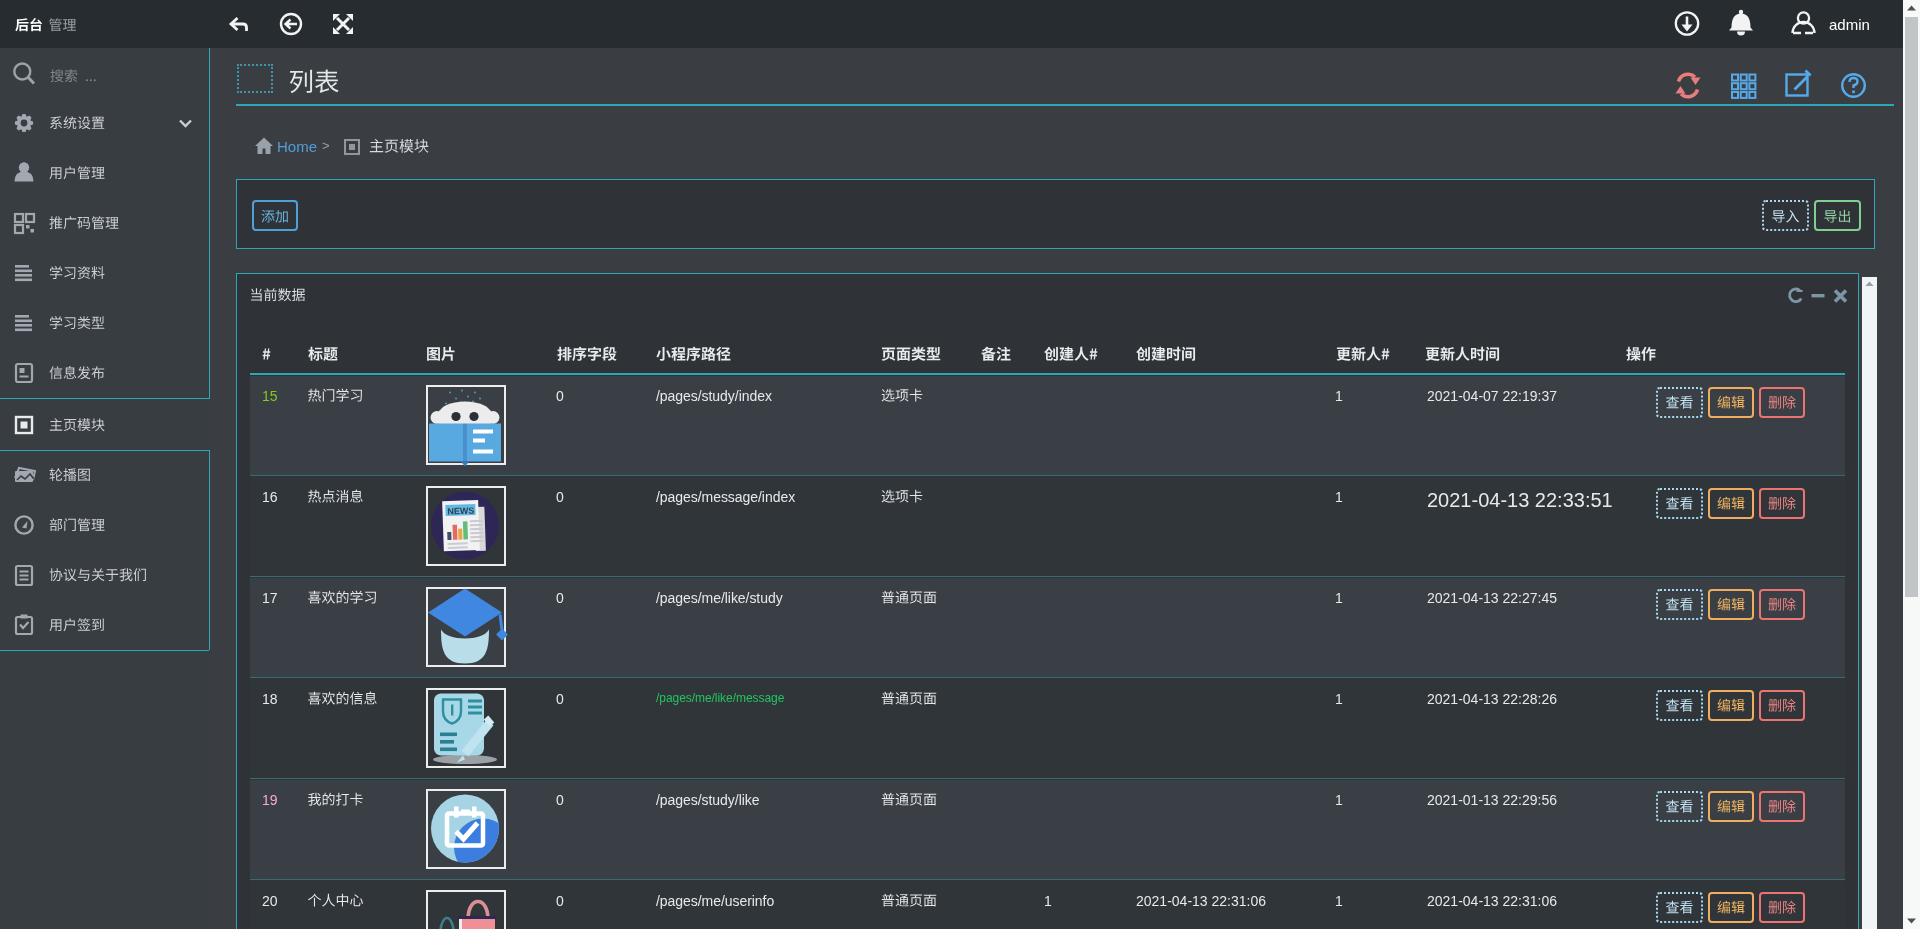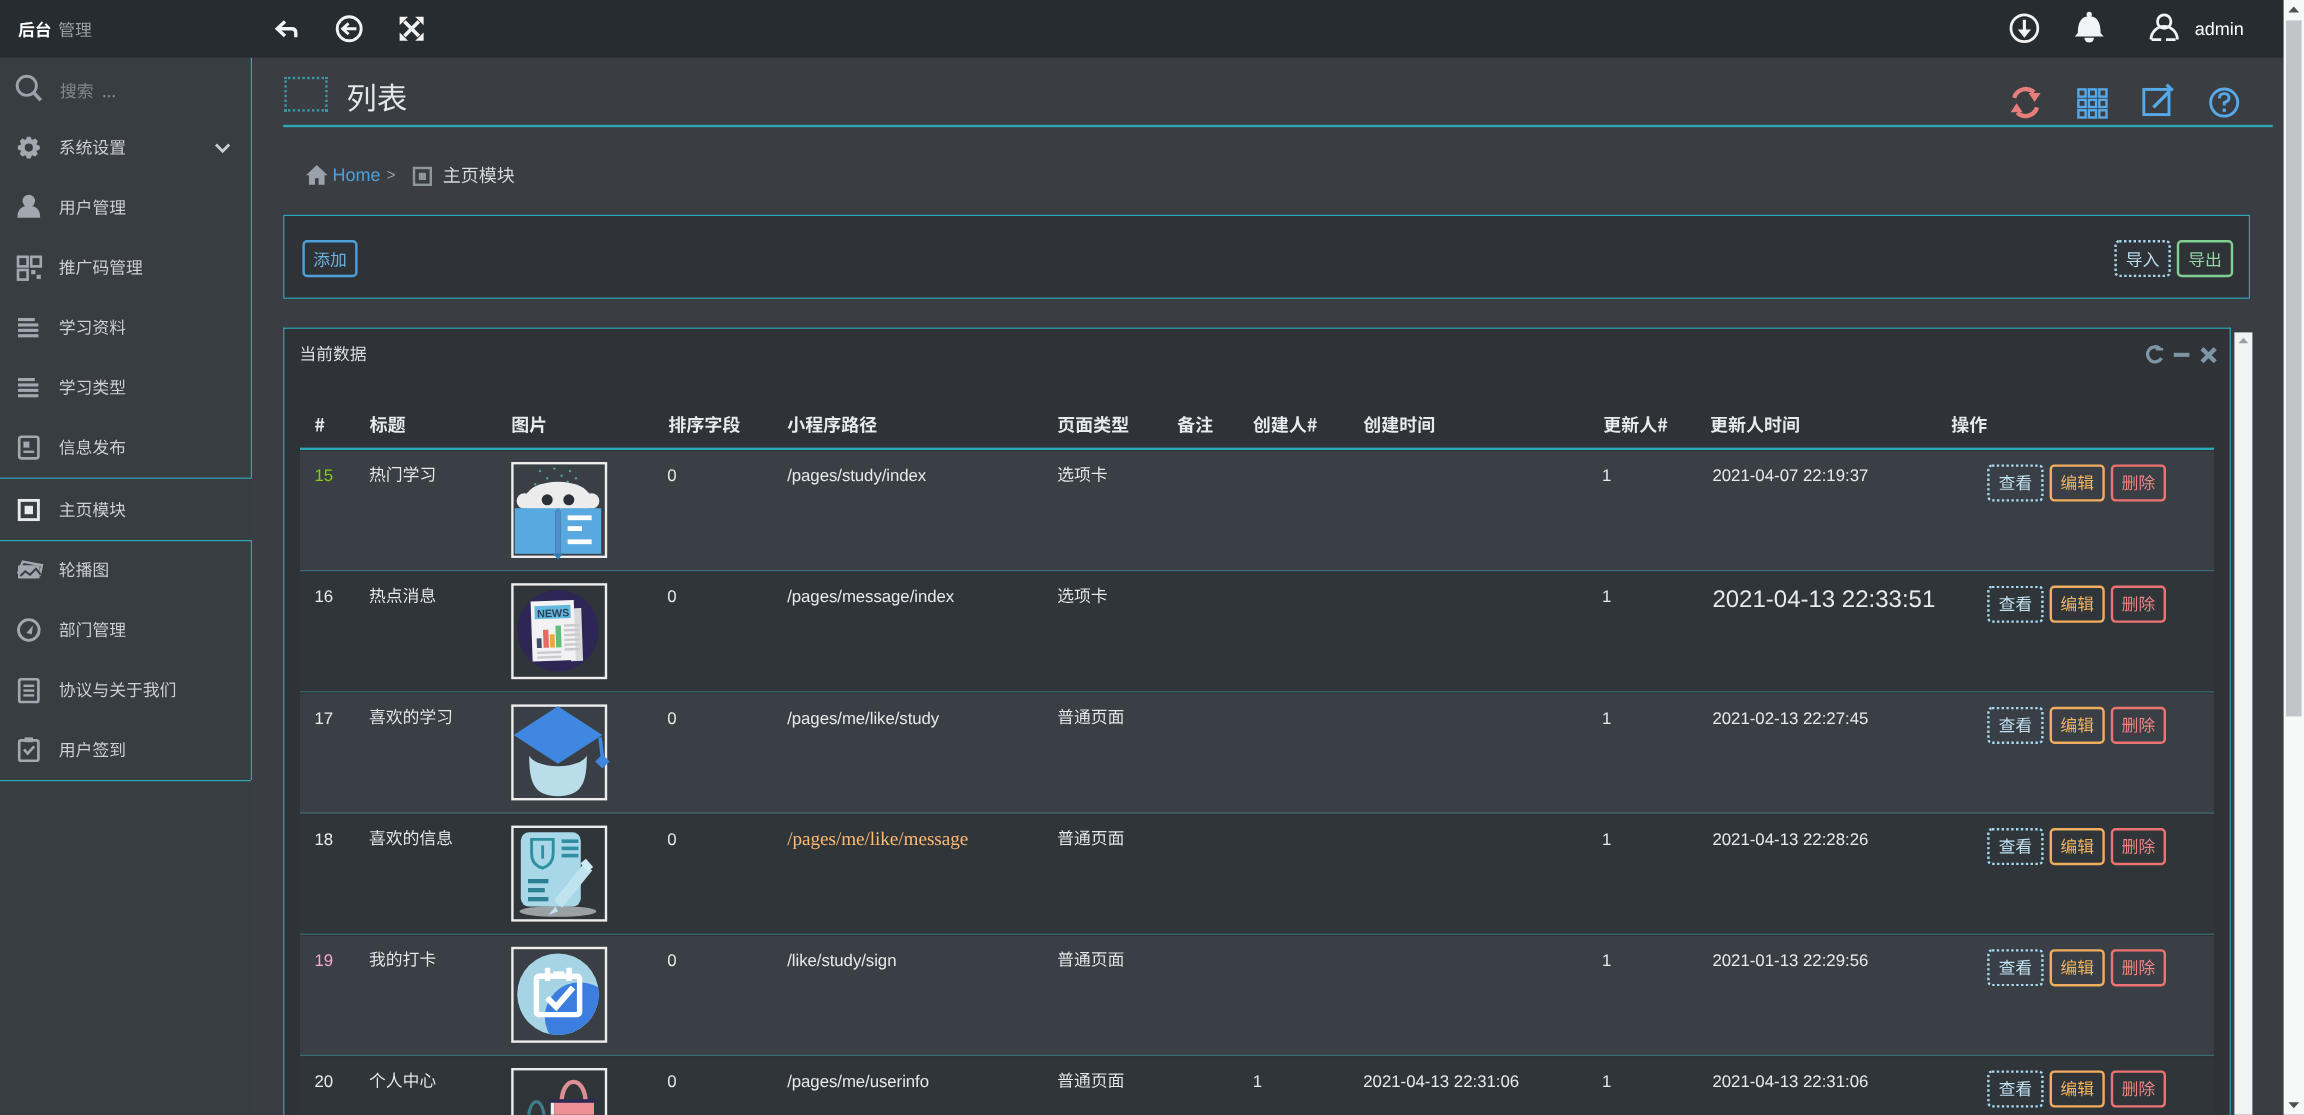--- a/index.html
+++ b/index.html
@@ -37,39 +37,39 @@
 <div style="position:absolute;left:1427px;top:490px;font-size:20px;font-family:Liberation Sans,sans-serif;color:#e7e9ea;white-space:pre;line-height:1">2021-04-13 22:33:51</div>
 <div style="position:absolute;left:426px;top:485.5px;width:80px;height:80px;border:2px solid #ededee"></div>
 <div style="position:absolute;left:1656px;top:488px;width:47px;height:31px;border:2px dotted #a6d8f0;border-radius:4px"></div>
 <div style="position:absolute;left:1708px;top:488px;width:46px;height:31px;border:2px solid #f0ad5e;border-radius:4px"></div>
 <div style="position:absolute;left:1759px;top:488px;width:46px;height:31px;border:2px solid #ed7372;border-radius:4px"></div>
 <div style="position:absolute;left:250px;top:577.5px;width:1595px;height:100px;background:#3a3f45;border-bottom:1px solid #3a6b75"></div>
 <div style="position:absolute;left:262px;top:591px;font-size:14px;font-family:Liberation Sans,sans-serif;color:#e7e9ea;white-space:pre;line-height:1">17</div>
 <div style="position:absolute;left:556px;top:591px;font-size:14px;font-family:Liberation Sans,sans-serif;color:#e7e9ea;white-space:pre;line-height:1">0</div>
 <div style="position:absolute;left:656px;top:591px;font-size:14px;font-family:Liberation Sans,sans-serif;color:#e7e9ea;letter-spacing:-0.05px;white-space:pre;line-height:1">/pages/me/like/study</div>
 <div style="position:absolute;left:1335px;top:591px;font-size:14px;font-family:Liberation Sans,sans-serif;color:#e7e9ea;white-space:pre;line-height:1">1</div>
-<div style="position:absolute;left:1427px;top:591px;font-size:14px;font-family:Liberation Sans,sans-serif;color:#e7e9ea;white-space:pre;line-height:1">2021-02-13 22:27:45</div>
+<div style="position:absolute;left:1427px;top:591px;font-size:14px;font-family:Liberation Sans,sans-serif;color:#e7e9ea;white-space:pre;line-height:1">2021-04-13 22:27:45</div>
 <div style="position:absolute;left:426px;top:586.5px;width:80px;height:80px;border:2px solid #ededee"></div>
 <div style="position:absolute;left:1656px;top:589px;width:47px;height:31px;border:2px dotted #a6d8f0;border-radius:4px"></div>
 <div style="position:absolute;left:1708px;top:589px;width:46px;height:31px;border:2px solid #f0ad5e;border-radius:4px"></div>
 <div style="position:absolute;left:1759px;top:589px;width:46px;height:31px;border:2px solid #ed7372;border-radius:4px"></div>
 <div style="position:absolute;left:250px;top:678.5px;width:1595px;height:100px;background:#30353a;border-bottom:1px solid #3a6b75"></div>
 <div style="position:absolute;left:262px;top:692px;font-size:14px;font-family:Liberation Sans,sans-serif;color:#e7e9ea;white-space:pre;line-height:1">18</div>
 <div style="position:absolute;left:556px;top:692px;font-size:14px;font-family:Liberation Sans,sans-serif;color:#e7e9ea;white-space:pre;line-height:1">0</div>
-<div style="position:absolute;left:656px;top:692px;font-size:16px;font-family:Liberation Serif, serif;color:#fdba74;letter-spacing:-0.05px;white-space:pre;line-height:1">/pages/me/like/message</div>
+<div style="position:absolute;left:656px;top:692px;font-size:12px;font-family:Liberation Sans, sans-serif;color:#22c55e;letter-spacing:-0.05px;white-space:pre;line-height:1">/pages/me/like/message</div>
 <div style="position:absolute;left:1335px;top:692px;font-size:14px;font-family:Liberation Sans,sans-serif;color:#e7e9ea;white-space:pre;line-height:1">1</div>
 <div style="position:absolute;left:1427px;top:692px;font-size:14px;font-family:Liberation Sans,sans-serif;color:#e7e9ea;white-space:pre;line-height:1">2021-04-13 22:28:26</div>
 <div style="position:absolute;left:426px;top:687.5px;width:80px;height:80px;border:2px solid #ededee"></div>
 <div style="position:absolute;left:1656px;top:690px;width:47px;height:31px;border:2px dotted #a6d8f0;border-radius:4px"></div>
 <div style="position:absolute;left:1708px;top:690px;width:46px;height:31px;border:2px solid #f0ad5e;border-radius:4px"></div>
 <div style="position:absolute;left:1759px;top:690px;width:46px;height:31px;border:2px solid #ed7372;border-radius:4px"></div>
 <div style="position:absolute;left:250px;top:779.5px;width:1595px;height:100px;background:#3a3f45;border-bottom:1px solid #3a6b75"></div>
 <div style="position:absolute;left:262px;top:793px;font-size:14px;font-family:Liberation Sans,sans-serif;color:#f9a8d4;white-space:pre;line-height:1">19</div>
 <div style="position:absolute;left:556px;top:793px;font-size:14px;font-family:Liberation Sans,sans-serif;color:#e7e9ea;white-space:pre;line-height:1">0</div>
-<div style="position:absolute;left:656px;top:793px;font-size:14px;font-family:Liberation Sans,sans-serif;color:#e7e9ea;letter-spacing:-0.05px;white-space:pre;line-height:1">/like/study/sign</div>
+<div style="position:absolute;left:656px;top:793px;font-size:14px;font-family:Liberation Sans,sans-serif;color:#e7e9ea;letter-spacing:-0.05px;white-space:pre;line-height:1">/pages/study/like</div>
 <div style="position:absolute;left:1335px;top:793px;font-size:14px;font-family:Liberation Sans,sans-serif;color:#e7e9ea;white-space:pre;line-height:1">1</div>
 <div style="position:absolute;left:1427px;top:793px;font-size:14px;font-family:Liberation Sans,sans-serif;color:#e7e9ea;white-space:pre;line-height:1">2021-01-13 22:29:56</div>
 <div style="position:absolute;left:426px;top:788.5px;width:80px;height:80px;border:2px solid #ededee"></div>
 <div style="position:absolute;left:1656px;top:791px;width:47px;height:31px;border:2px dotted #a6d8f0;border-radius:4px"></div>
 <div style="position:absolute;left:1708px;top:791px;width:46px;height:31px;border:2px solid #f0ad5e;border-radius:4px"></div>
 <div style="position:absolute;left:1759px;top:791px;width:46px;height:31px;border:2px solid #ed7372;border-radius:4px"></div>
 <div style="position:absolute;left:250px;top:880.5px;width:1595px;height:100px;background:#30353a;border-bottom:1px solid #3a6b75"></div>
 <div style="position:absolute;left:262px;top:894px;font-size:14px;font-family:Liberation Sans,sans-serif;color:#e7e9ea;white-space:pre;line-height:1">20</div>
 <div style="position:absolute;left:556px;top:894px;font-size:14px;font-family:Liberation Sans,sans-serif;color:#e7e9ea;white-space:pre;line-height:1">0</div>
 <div style="position:absolute;left:656px;top:894px;font-size:14px;font-family:Liberation Sans,sans-serif;color:#e7e9ea;letter-spacing:-0.05px;white-space:pre;line-height:1">/pages/me/userinfo</div>

